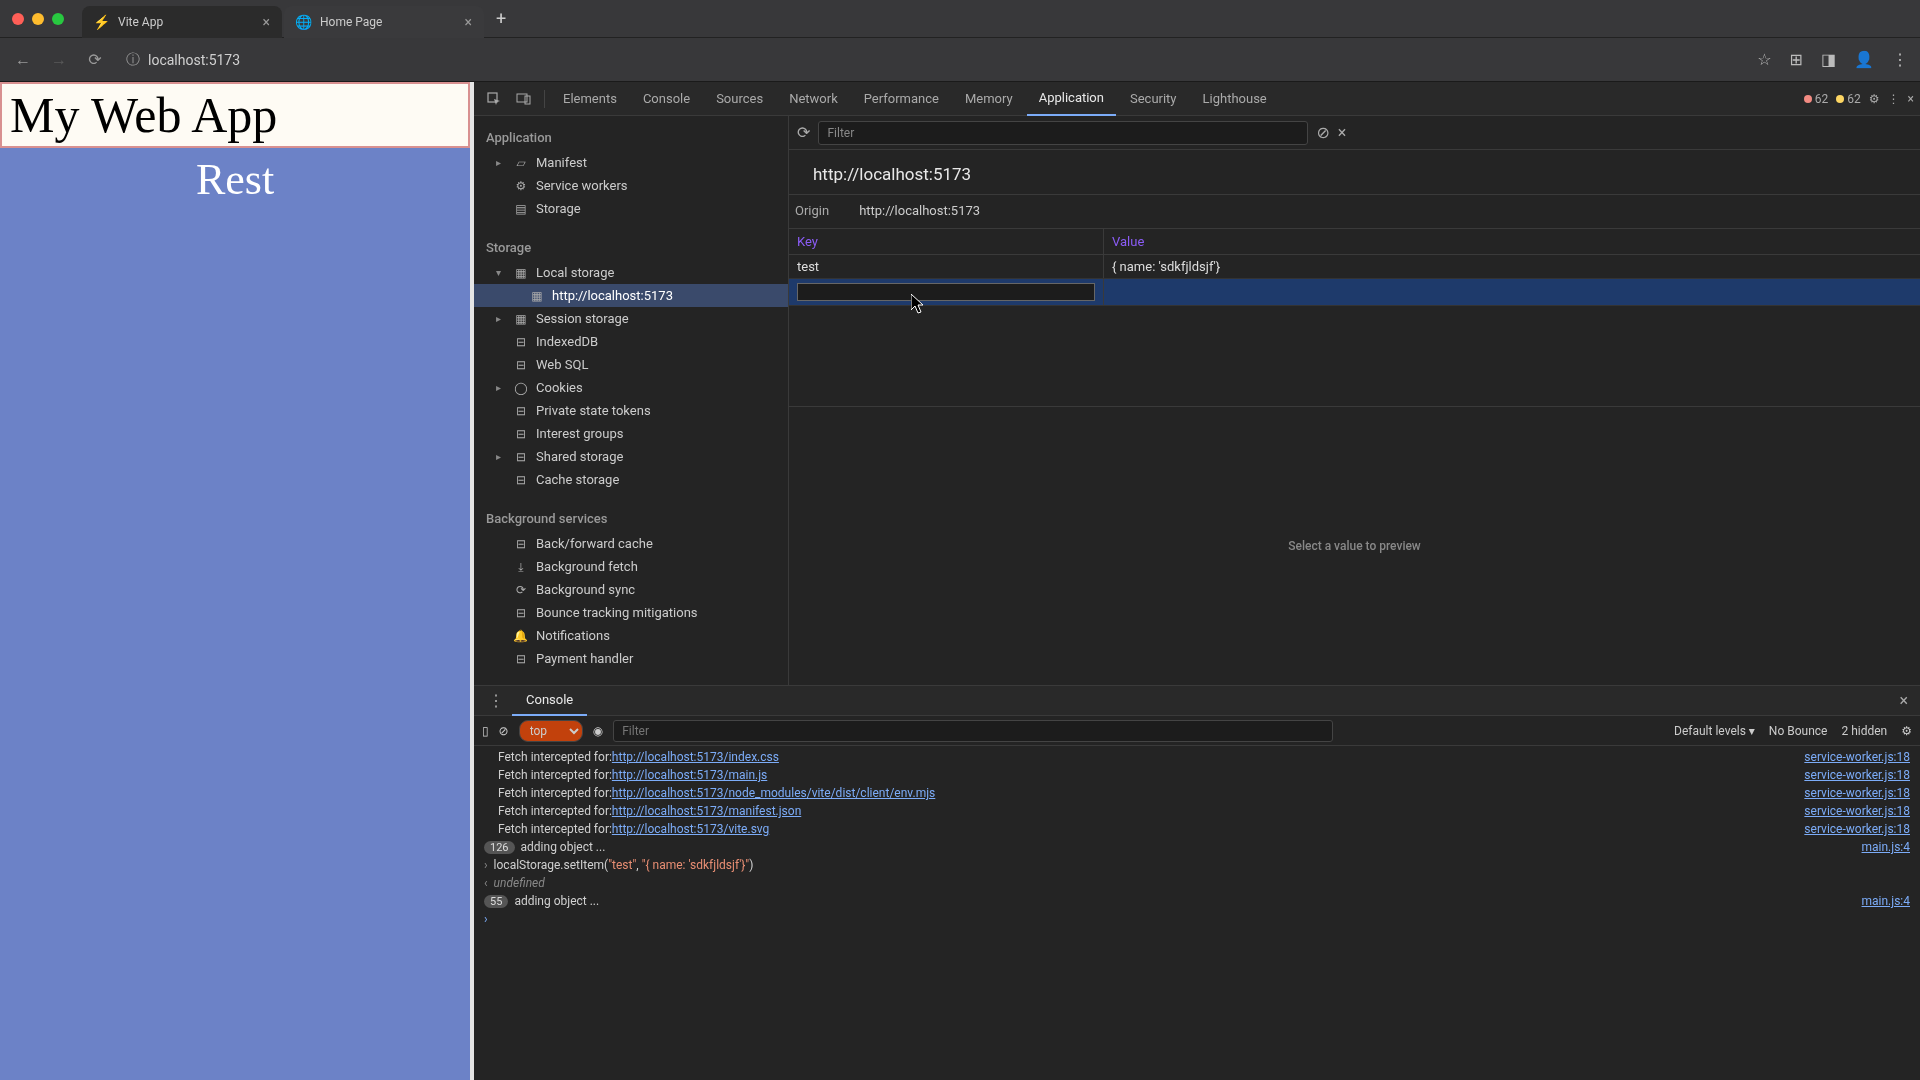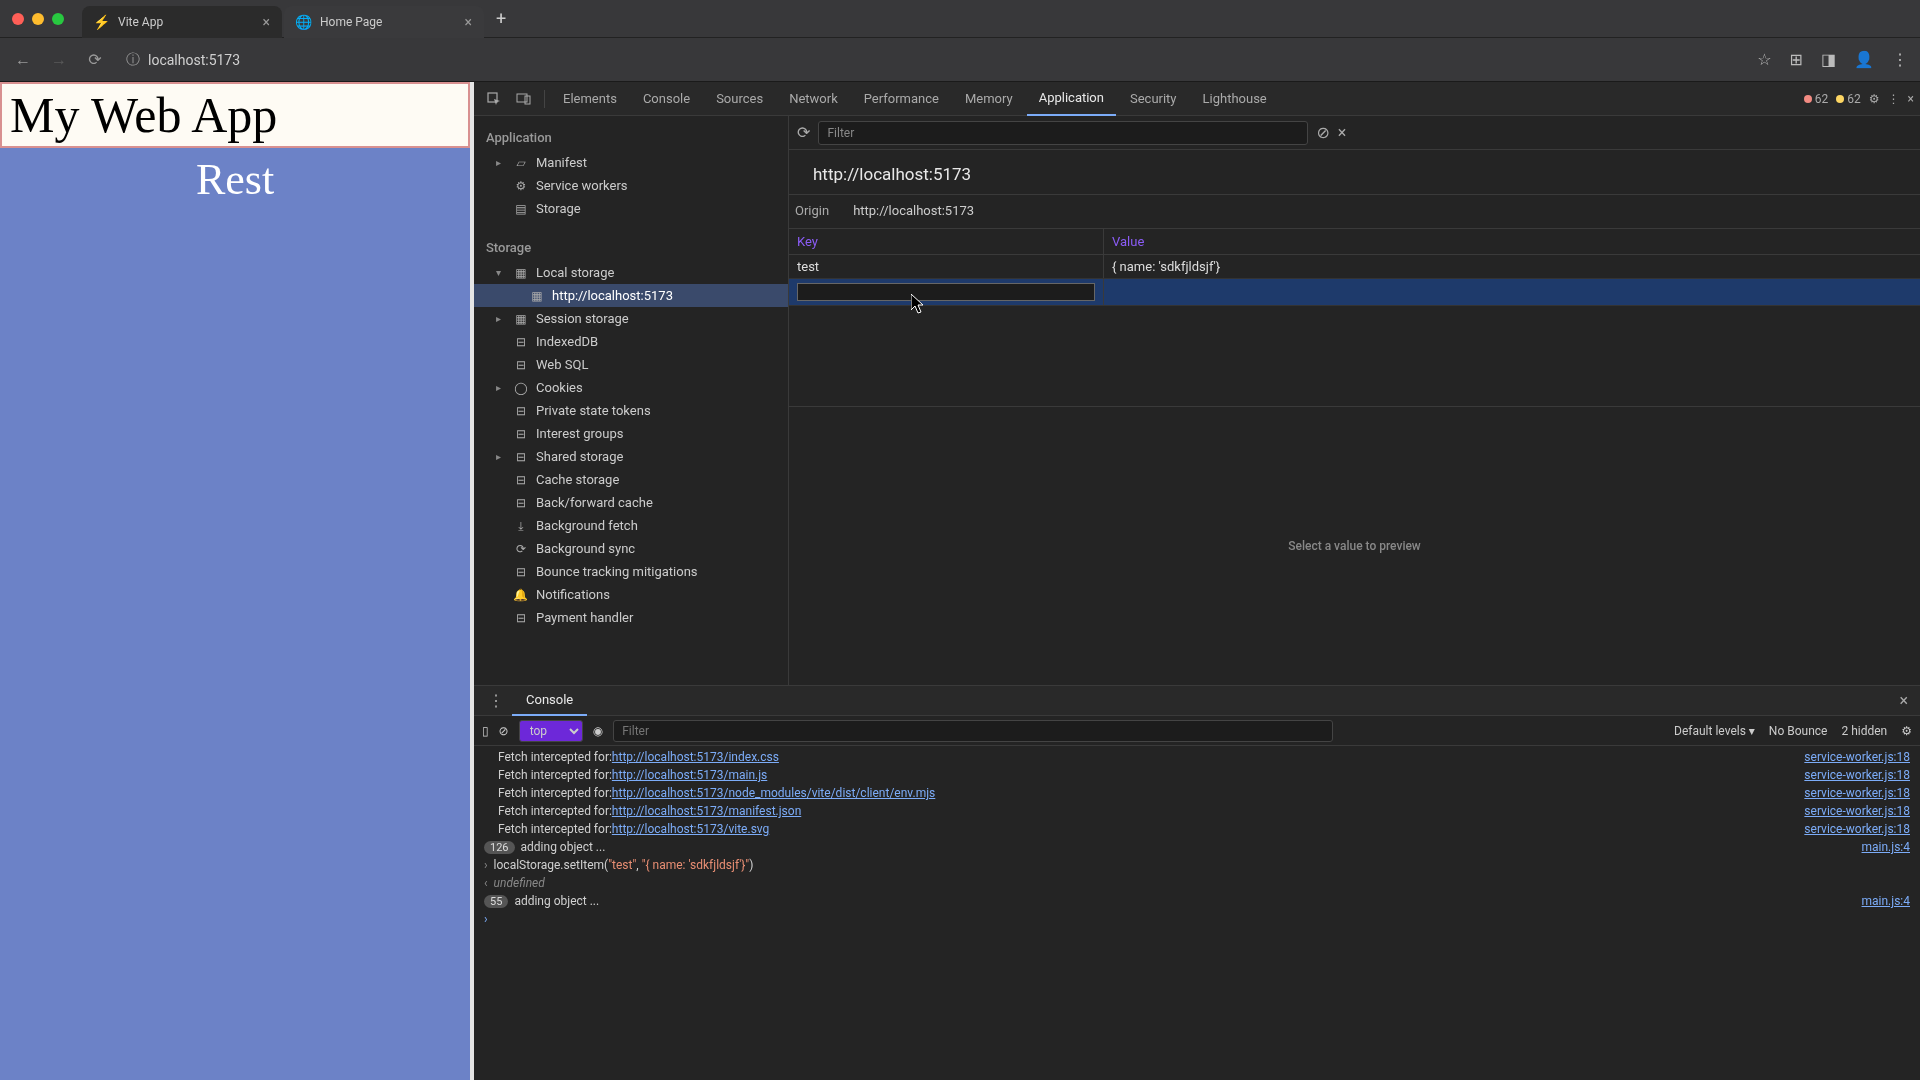--- a/index.html
+++ b/index.html
@@ -43,41 +43,41 @@
 .sb-item{display:flex;align-items:center;padding:4px 12px 4px 22px;gap:8px;cursor:pointer}
 .sb-item.indent2{padding-left:56px}
 .sb-item.selected{background:#3a4a6b;color:#fff}
 .sb-caret{width:10px;font-size:10px;color:#888}
 .sb-icon{width:14px;height:14px;display:flex;align-items:center;justify-content:center;font-size:12px;color:#aaa}
 .app-main{flex:1;display:flex;flex-direction:column;background:#242424}
 .filter-row{height:34px;display:flex;align-items:center;padding:0 8px;gap:8px;border-bottom:1px solid #3a3a3a}
 .filter-input{flex:0 0 490px;height:24px;background:#1c1c1c;border:1px solid #444;border-radius:3px;padding:0 8px;color:#ccc;font-size:12px}
 .filter-input::placeholder{color:#888}
 .origin-title{padding:14px 0 10px 24px;font-size:17px;color:#e8e8e8;border-bottom:1px solid #3a3a3a}
-.origin-line{padding:8px 0 10px 6px;font-size:13px;color:#ccc;display:flex;gap:24px;border-bottom:1px solid #3a3a3a}
+.origin-line{padding:8px 0 10px 6px;font-size:13px;color:#ccc;display:flex;gap:30px;border-bottom:1px solid #3a3a3a}
 .origin-label{color:#aaa}
 .kv-table{display:flex;flex-direction:column}
 .kv-header{display:flex;border-bottom:1px solid #3a3a3a}
 .kv-col{padding:5px 8px;font-size:13px;color:#8b5cf6}
 .kv-col.key{width:315px;border-right:1px solid #3a3a3a}
 .kv-col.val{flex:1}
 .kv-row{display:flex;border-bottom:1px solid #333;font-size:13px;color:#ddd}
 .kv-row.editing{background:#1e3a6b}
 .kv-cell{padding:4px 8px}
 .kv-cell.key{width:315px;border-right:1px solid #3a3a3a}
 .kv-cell.val{flex:1}
 .kv-edit{background:#1c1c1c;border:1px solid #666;width:100%;height:18px;color:#fff;font-size:12px}
 .preview-area{flex:1;display:flex;align-items:center;justify-content:center;border-top:1px solid #3a3a3a;margin-top:100px}
 .preview-text{color:#888;font-size:12px;font-weight:500}
 .console-drawer{flex:1;display:flex;flex-direction:column;background:#242424}
 .cd-tabbar{height:30px;display:flex;align-items:center;background:#292929;border-bottom:1px solid #3a3a3a;padding:0 6px}
 .cd-tab{padding:0 14px;height:30px;display:flex;align-items:center;color:#e8e8e8;font-size:13px;border-bottom:2px solid #7cacf8}
 .cd-close{margin-left:auto;color:#aaa;font-size:16px;padding:0 6px}
 .cd-toolbar{height:30px;display:flex;align-items:center;padding:0 8px;gap:10px;border-bottom:1px solid #3a3a3a;font-size:12px;color:#ccc}
-.cd-select{background:#6d28d9;border:1px solid #444;color:#ccc;padding:2px 18px 2px 6px;border-radius:3px;font-size:12px}
+.cd-select{background:#c2410c;border:1px solid #444;color:#ccc;padding:2px 18px 2px 6px;border-radius:9px;font-size:12px}
 .cd-filter{flex:1;max-width:720px;height:22px;background:#1c1c1c;border:1px solid #444;border-radius:3px;padding:0 8px;color:#ccc;font-size:12px}
 .cd-right{margin-left:auto;display:flex;gap:14px;align-items:center}
 .cd-log{flex:1;overflow-y:auto;font-family:Menlo,Consolas,monospace;font-size:12px;padding:2px 0}
 .log-line{display:flex;padding:2px 10px;color:#ccc;align-items:baseline}
 .log-line .src{margin-left:auto;color:#7cacf8;text-decoration:underline;cursor:pointer}
 .log-text{color:#d0d0d0}
 .log-url{color:#7cacf8;text-decoration:underline}
 .log-pill{background:#555;color:#ddd;border-radius:8px;padding:0 6px;font-size:11px;margin-right:6px}
 .log-caret{color:#888;margin-right:6px}
 .log-str{color:#e88e73}
@@ -238,20 +238,21 @@
             <span class="sb-caret">▸</span>
             <span class="sb-icon">⊟</span>
             <span>Shared storage</span>
           </div>
         <div class="sb-item">
             <span class="sb-caret"></span>
             <span class="sb-icon">⊟</span>
             <span>Cache storage</span>
           </div>
 
+        <div class="sb-group-title" style="margin-top:14px">Background services</div>
         <div class="sb-item">
             <span class="sb-caret"></span>
             <span class="sb-icon">⊟</span>
             <span>Back/forward cache</span>
           </div>
         <div class="sb-item">
             <span class="sb-caret"></span>
             <span class="sb-icon">⤓</span>
             <span>Background fetch</span>
           </div>

